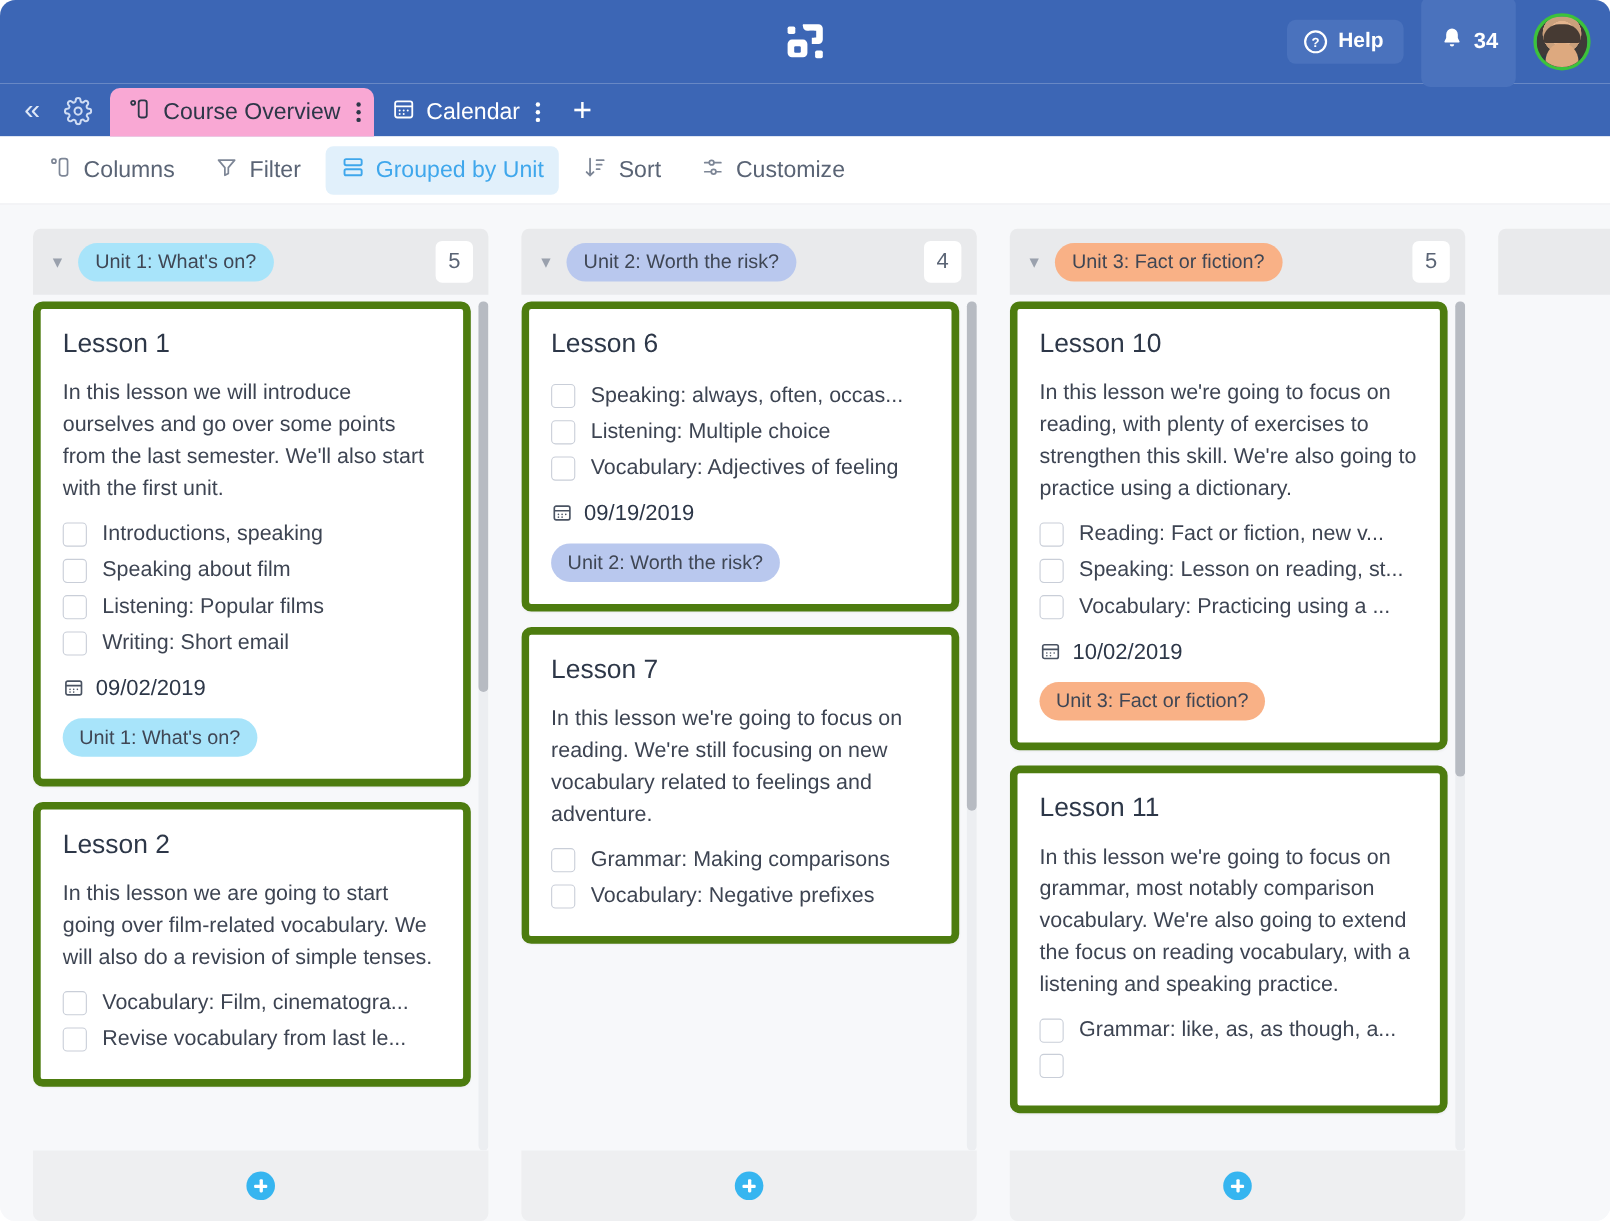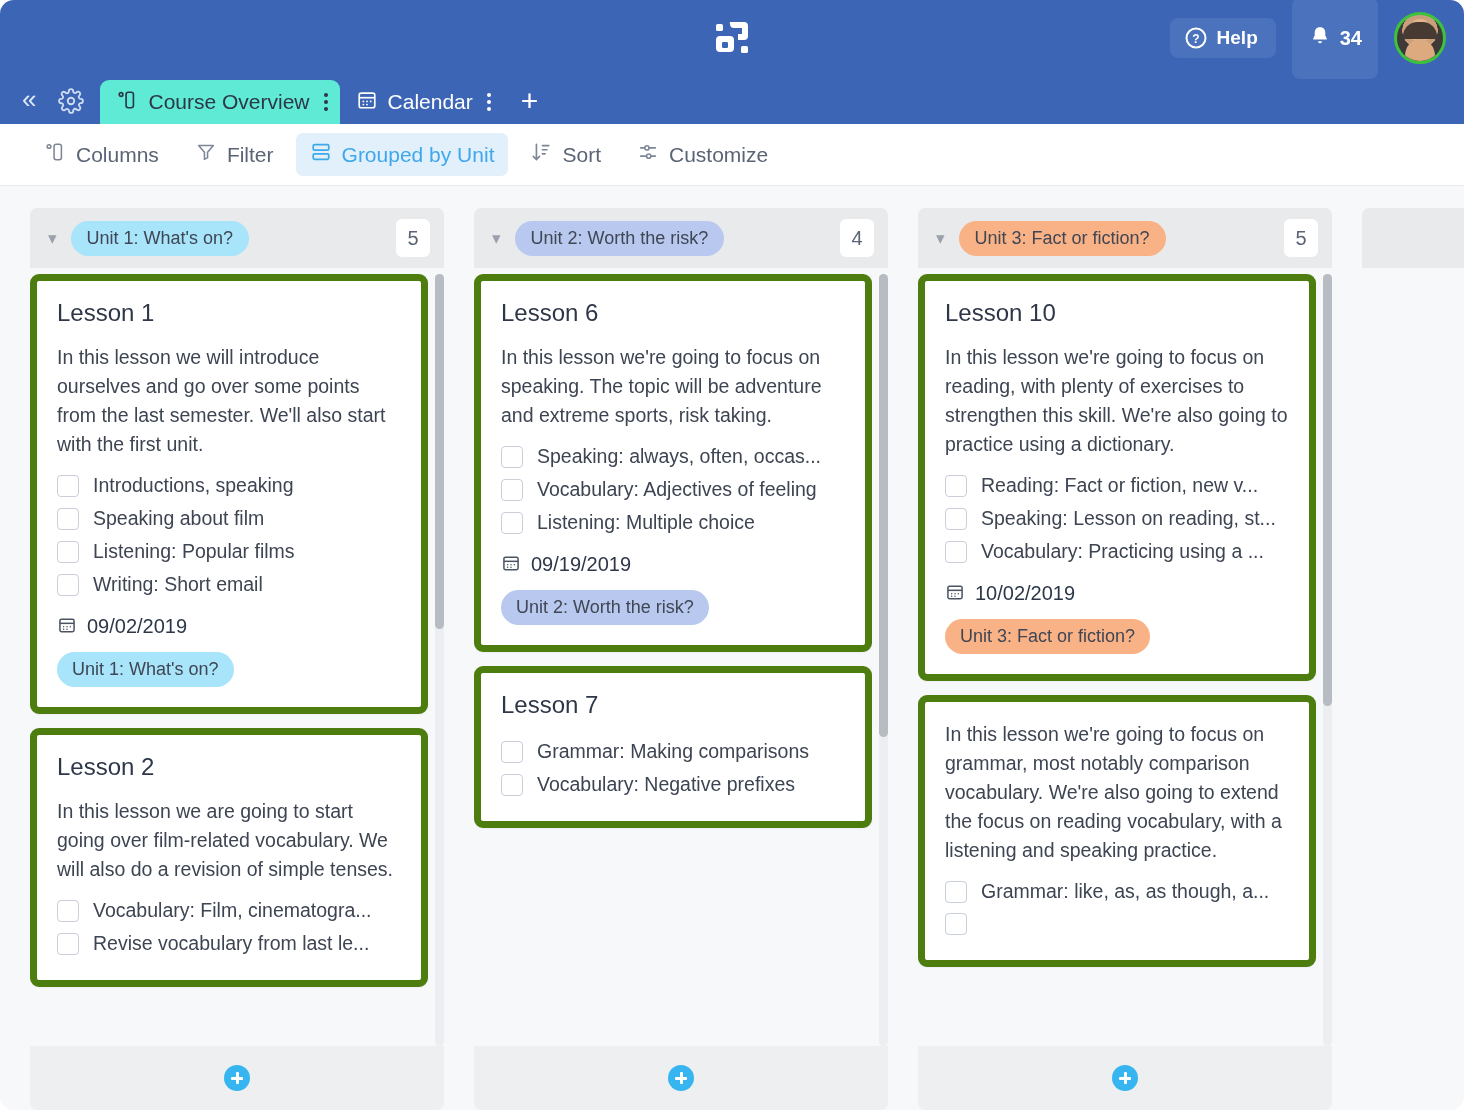--- a/index.html
+++ b/index.html
@@ -98,21 +98,21 @@
   }
   .tab {
     height: 44px;
     display: flex; align-items: center; gap: 10px;
     padding: 0 12px 0 16px;
     border-radius: 9px 9px 0 0;
     font-size: 21px;
     cursor: pointer;
     color: #ffffff;
   }
-  .tab.active { background: #5eead4; color: #2d3748; }
+  .tab.active { background: #f9a8d4; color: #2d3748; }
   .tab .kebab { display:flex; flex-direction:column; gap:3px; padding-left:4px; }
   .tab .kebab i { width:4px; height:4px; border-radius:50%; background: currentColor; display:block; }
   .tab-add {
     color: #ffffff; font-size: 30px; font-weight: 300;
     padding: 0 18px 8px 18px; cursor: pointer; line-height: 1;
   }
 
   
   .toolbar {
     height: 62px;
@@ -480,52 +480,52 @@
       <div class="col-head">
         <span class="chev">▾</span>
         <span class="group-pill" style="background:#b9c8ee">Unit 2: Worth the risk?</span>
         <span class="count-box">4</span>
       </div>
       <div class="col-body">
         <div class="cards">
 
           <div class="card">
             <div class="card-title">Lesson 6</div>
-            <div class="card-desc">In this lesson we're going to focus on speaking. The topic will be adventure and extreme sports, risk taking.</div>
             <div class="chk-row">
               <span class="chk"></span>
               <span class="chk-label">Speaking: always, often, occas...</span>
             </div>
             <div class="chk-row">
               <span class="chk"></span>
+              <span class="chk-label">Listening: Multiple choice</span>
+            </div>
+            <div class="chk-row">
+              <span class="chk"></span>
               <span class="chk-label">Vocabulary: Adjectives of feeling</span>
-            </div>
-            <div class="chk-row">
-              <span class="chk"></span>
-              <span class="chk-label">Listening: Multiple choice</span>
             </div>
             <div class="date-row">
               <span>
                 <svg width="20" height="20" viewBox="0 0 24 24" fill="none" stroke="#4a5362" stroke-width="1.8">
                   <rect x="3.5" y="5" width="17" height="15" rx="2"></rect>
                   <path d="M3.5 10h17"></path>
                   <circle cx="8" cy="14" r=".9" fill="#4a5362" stroke="none"></circle>
                   <circle cx="12" cy="14" r=".9" fill="#4a5362" stroke="none"></circle>
                   <circle cx="16" cy="14" r=".9" fill="#4a5362" stroke="none"></circle>
                   <circle cx="8" cy="17" r=".9" fill="#4a5362" stroke="none"></circle>
                   <circle cx="12" cy="17" r=".9" fill="#4a5362" stroke="none"></circle>
                 </svg>
               </span>
               <span>09/19/2019</span>
             </div>
             <span class="card-pill" style="background:#b9c8ee">Unit 2: Worth the risk?</span>
           </div>
 
           <div class="card">
             <div class="card-title">Lesson 7</div>
+            <div class="card-desc">In this lesson we're going to focus on reading. We're still focusing on new vocabulary related to feelings and adventure.</div>
             <div class="chk-row">
               <span class="chk"></span>
               <span class="chk-label">Grammar: Making comparisons</span>
             </div>
             <div class="chk-row">
               <span class="chk"></span>
               <span class="chk-label">Vocabulary: Negative prefixes</span>
             </div>
           </div>
         </div>
@@ -573,20 +573,21 @@
                   <circle cx="8" cy="17" r=".9" fill="#4a5362" stroke="none"></circle>
                   <circle cx="12" cy="17" r=".9" fill="#4a5362" stroke="none"></circle>
                 </svg>
               </span>
               <span>10/02/2019</span>
             </div>
             <span class="card-pill" style="background:#f9b186">Unit 3: Fact or fiction?</span>
           </div>
 
           <div class="card">
+            <div class="card-title">Lesson 11</div>
             <div class="card-desc">In this lesson we're going to focus on grammar, most notably comparison vocabulary. We're also going to extend the focus on reading vocabulary, with a listening and speaking practice.</div>
             <div class="chk-row">
               <span class="chk"></span>
               <span class="chk-label">Grammar: like, as, as though, a...</span>
             </div>
             <div class="chk-row">
               <span class="chk"></span>
               <span class="chk-label"></span>
             </div>
           </div>

